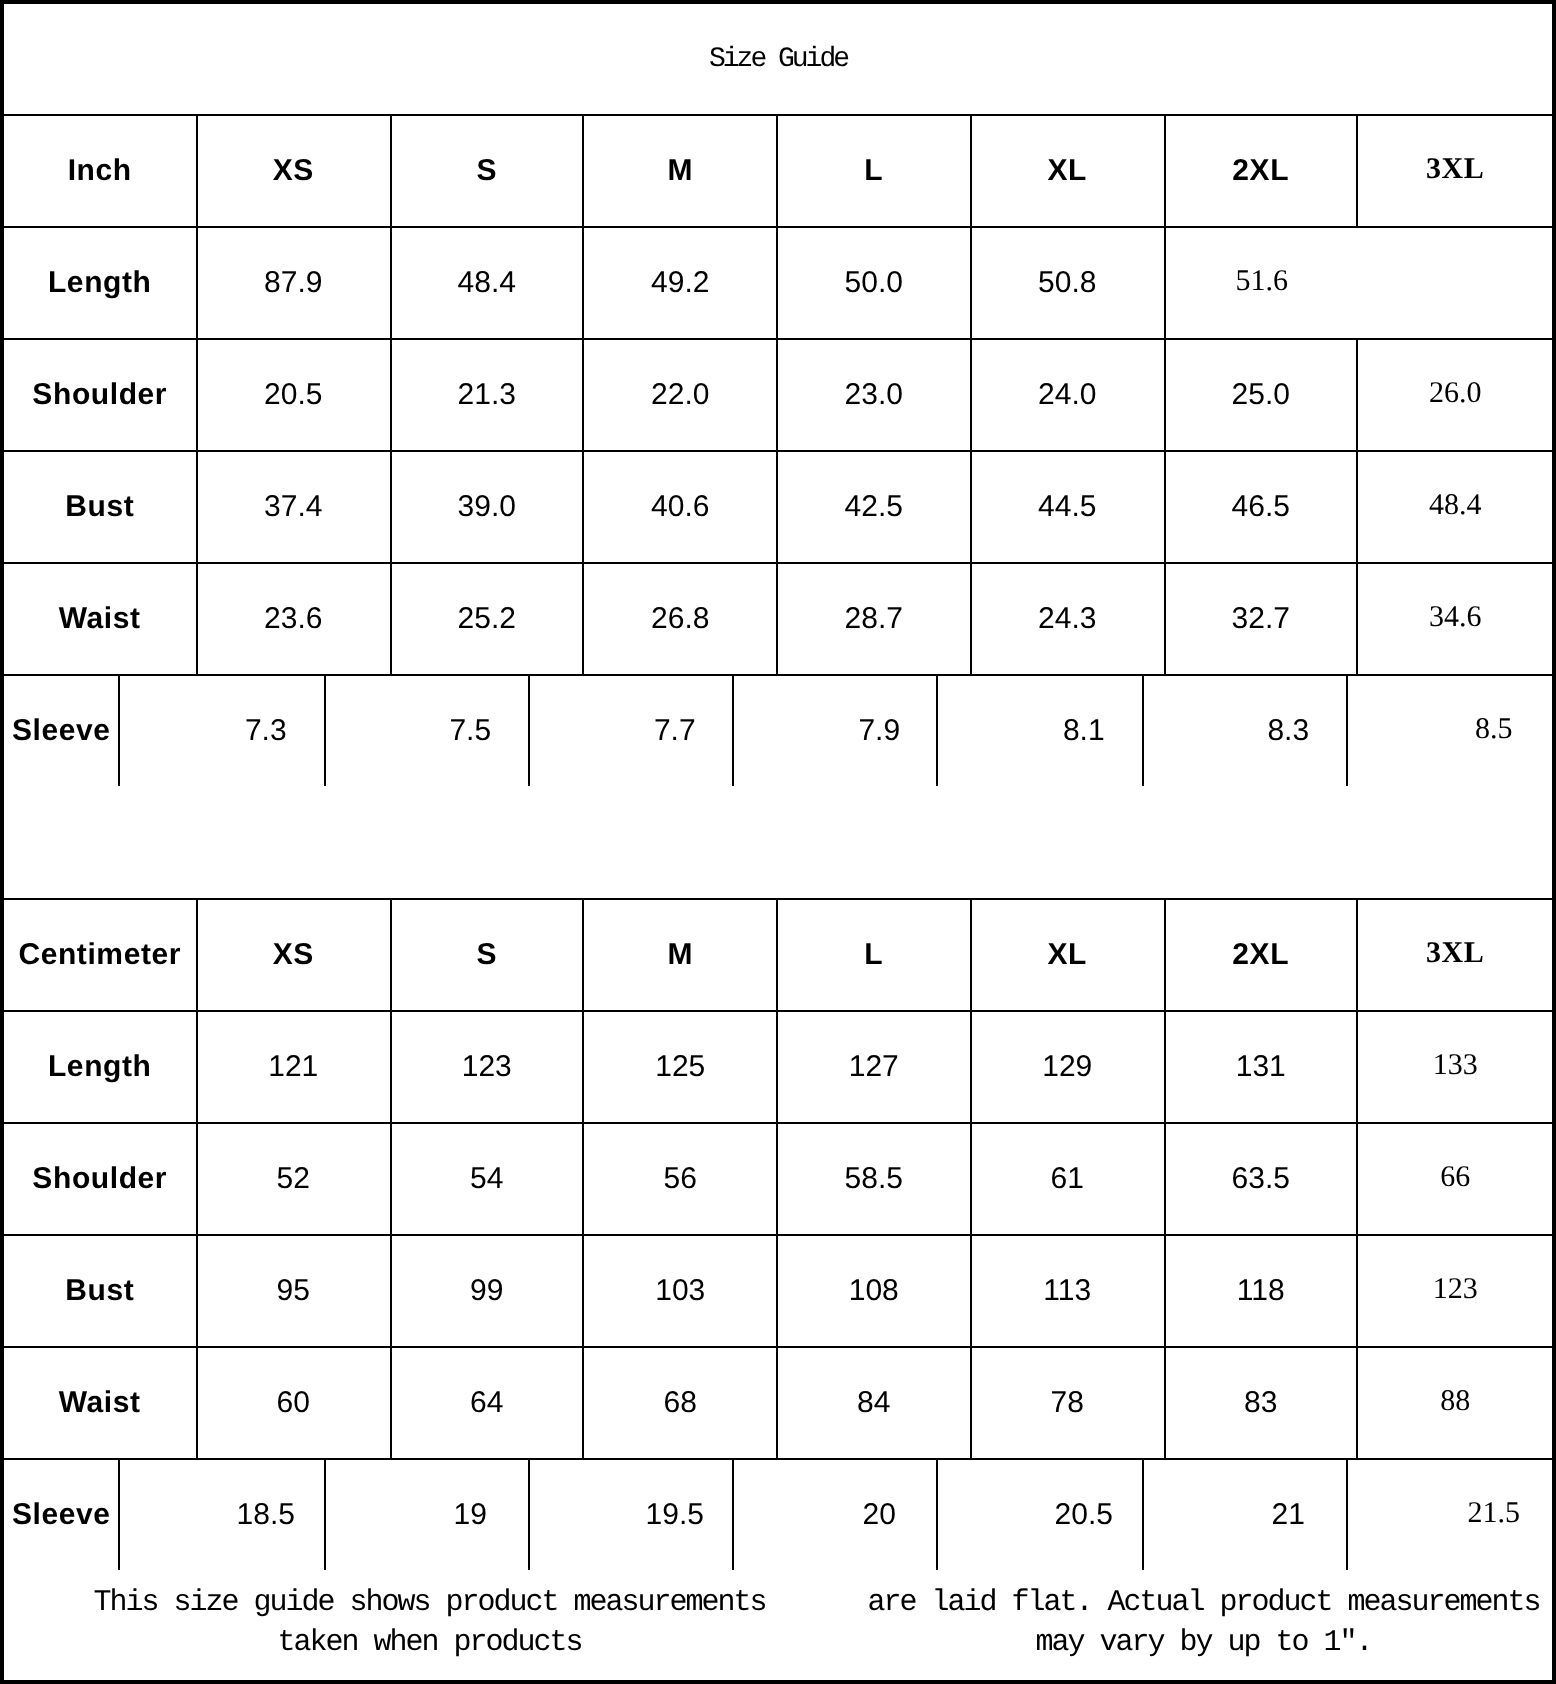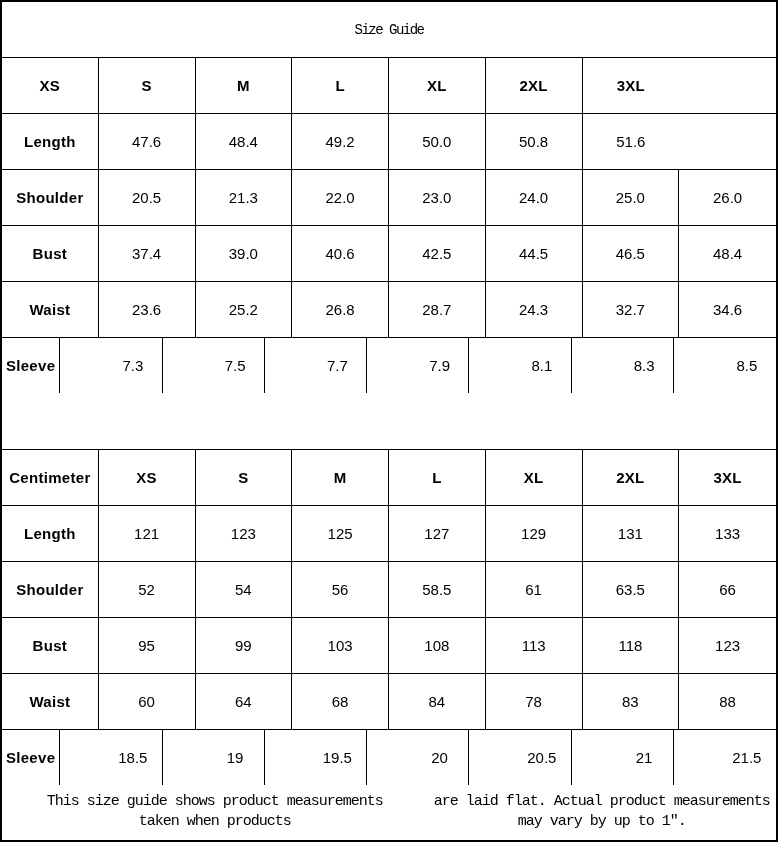--- a/index.html
+++ b/index.html
@@ -40,21 +40,21 @@
     align-items: stretch;
   }
   .cell {
     border-right: 1px solid #000000;
     display: flex;
     align-items: center;
     justify-content: center;
     font-size: 15px;
     overflow: hidden;
   }
-  .cell:last-child { border-right: none; }
+  .cell:last-child { border-right: none; font-family: Liberation Serif, serif; }
   .label-cell {
     font-weight: bold;
     letter-spacing: 0.3px;
   }
   .value-cell { font-weight: 400; }
   .spacer-row { }
   .footer-row {
     flex-direction: row;
     font-family: "Liberation Mono", monospace;
     font-size: 15px;
@@ -64,30 +64,31 @@
     margin-left: 44px;
   }
 </style>
 </head>
 <body>
 
 <div class="sheet">
   <div class="band title-row">Size Guide</div>
 
   <div class="table-wrap"><div class="band row">
+        <div class="cell label-cell">Inch</div>
         <div class="cell label-cell">XS</div>
         <div class="cell label-cell">S</div>
         <div class="cell label-cell">M</div>
         <div class="cell label-cell">L</div>
         <div class="cell label-cell">XL</div>
         <div class="cell label-cell">2XL</div>
         <div class="cell label-cell">3XL</div>
       </div><div class="band row">
         <div class="cell label-cell">Length</div>
-        <div class="cell value-cell">47.6</div>
+        <div class="cell value-cell">87.9</div>
         <div class="cell value-cell">48.4</div>
         <div class="cell value-cell">49.2</div>
         <div class="cell value-cell">50.0</div>
         <div class="cell value-cell">50.8</div>
         <div class="cell value-cell">51.6</div>
       </div><div class="band row">
         <div class="cell label-cell">Shoulder</div>
         <div class="cell value-cell">20.5</div>
         <div class="cell value-cell">21.3</div>
         <div class="cell value-cell">22.0</div>

